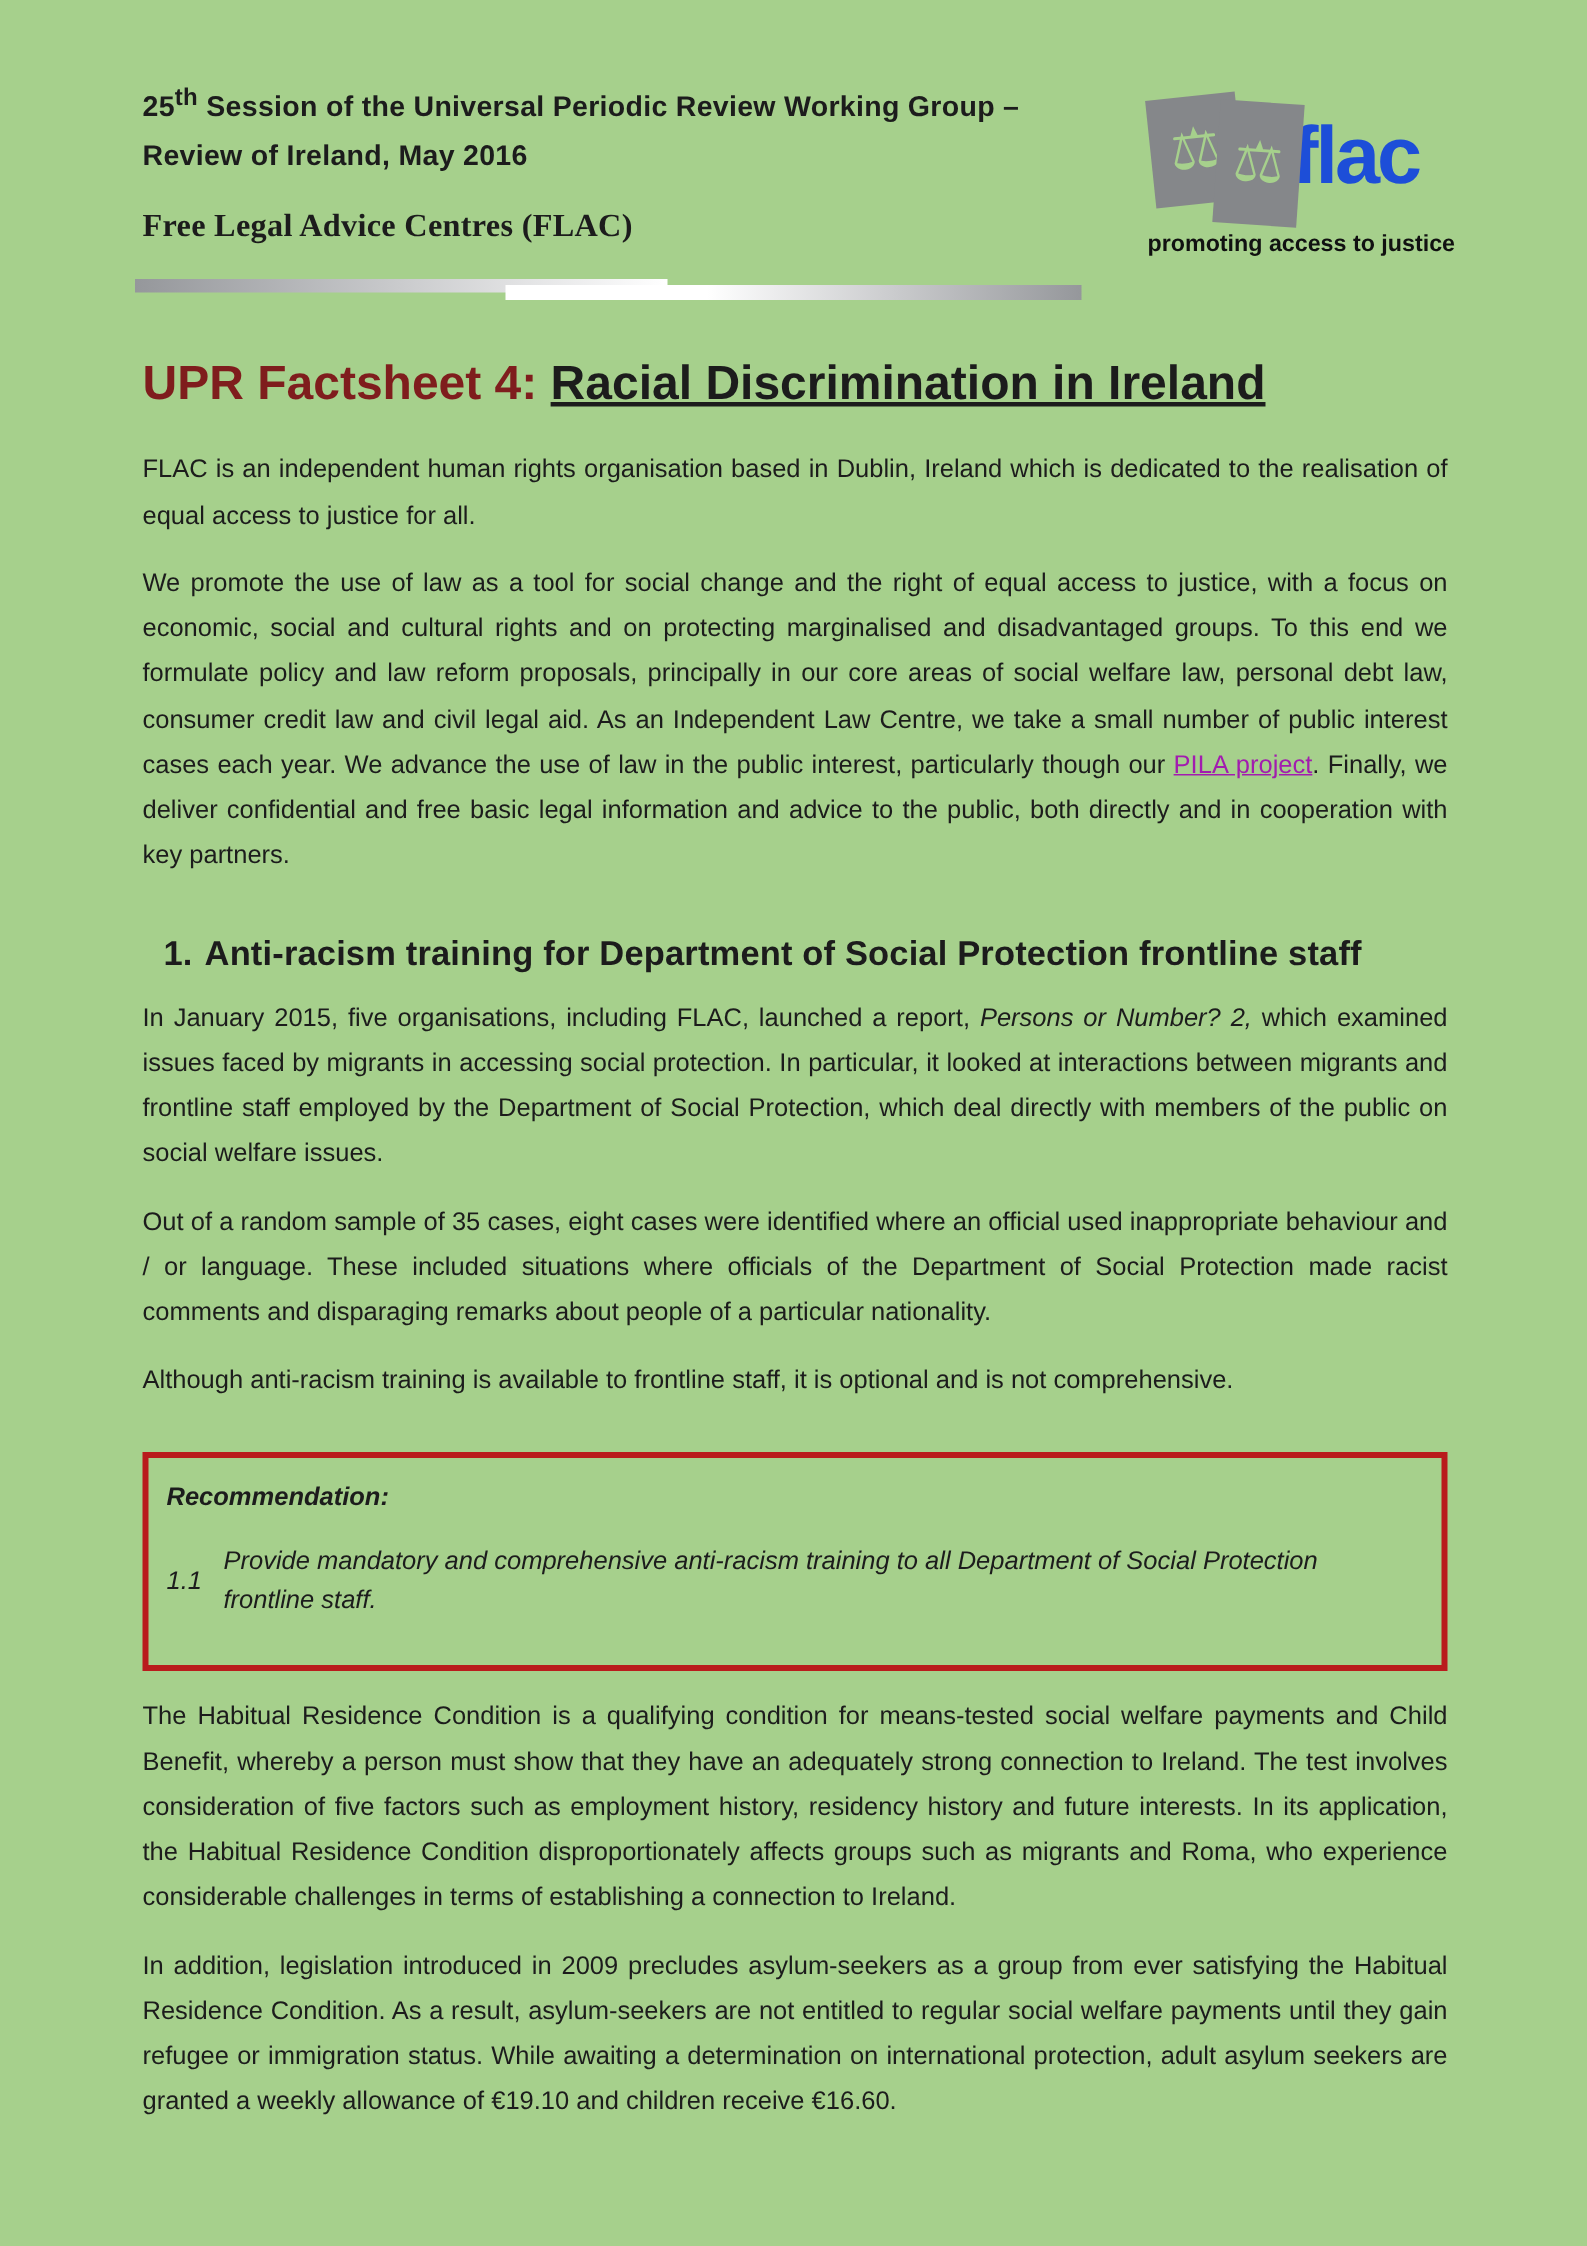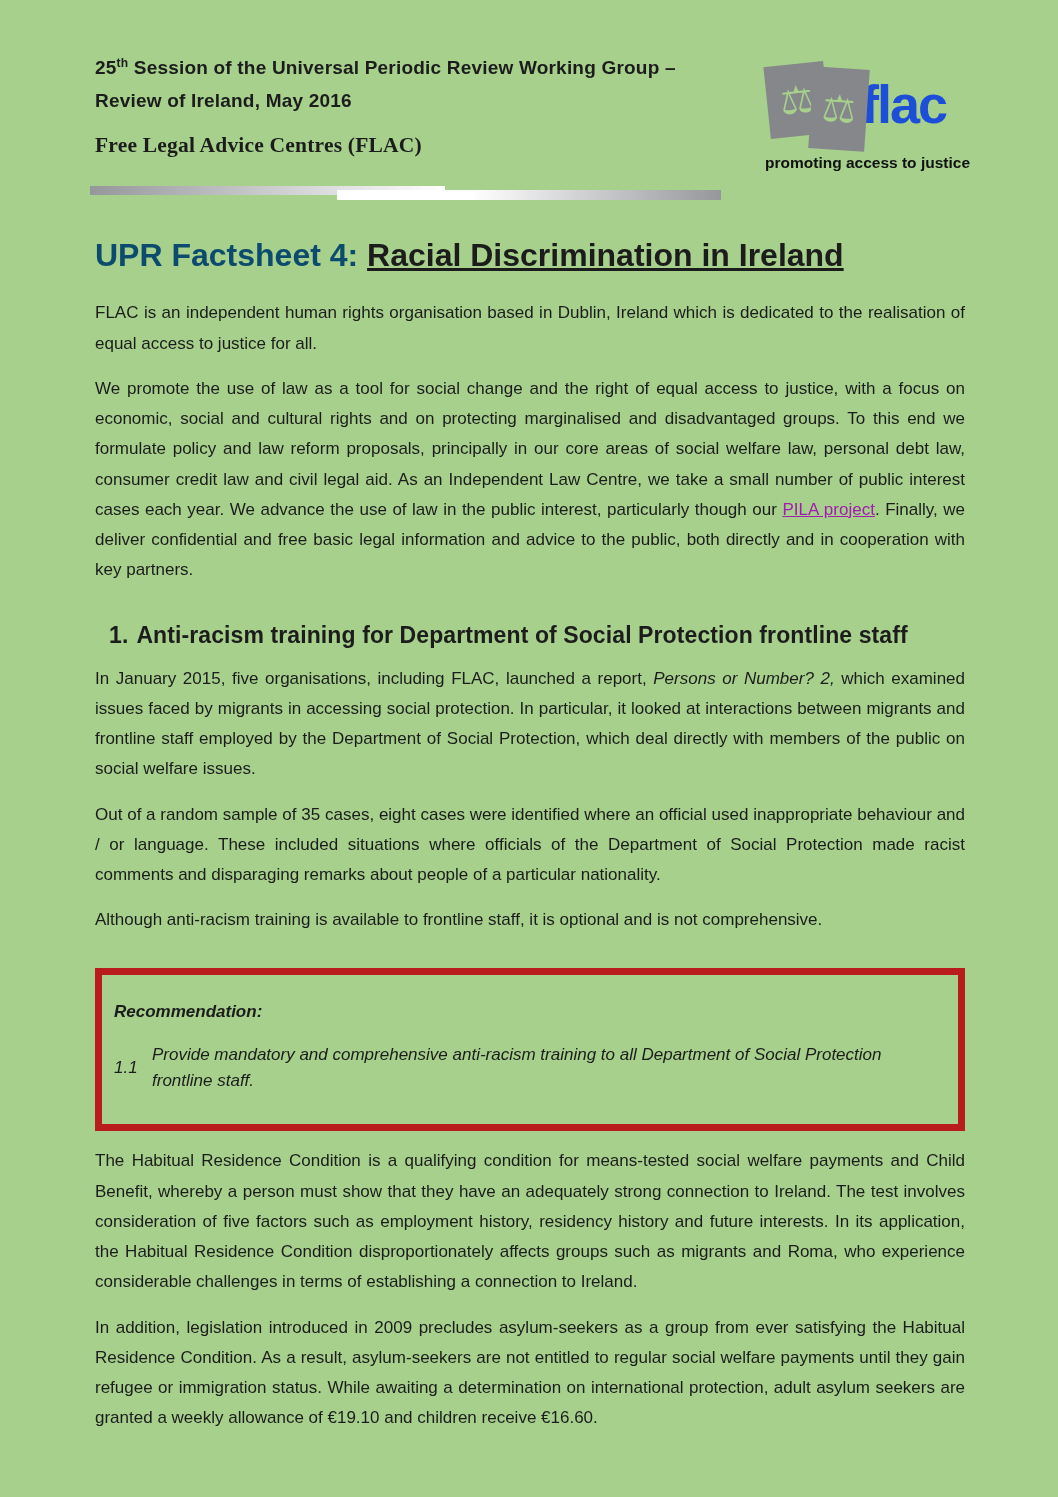--- a/index.html
+++ b/index.html
@@ -24,21 +24,21 @@
     justify-content: space-between;
     align-items: flex-start;
   }
   .header-left { max-width: 640px; }
   .session-title {
     font-size: 19px;
     font-weight: bold;
     line-height: 1.72;
     letter-spacing: 0.2px;
   }
-  .session-title sup { font-size: 12px; }
+  .session-title sup { font-size: 16px; }
   .org-name {
     font-size: 21.5px;
     font-weight: bold;
     margin-top: 16px;
     letter-spacing: 0.2px;
     font-family: Liberation Serif, serif;
   }
   
   .logo { width: 200px; flex: none; margin-top: 4px; }
   .logo-row { display: flex; align-items: center; }
@@ -82,21 +82,21 @@
     width: 384px; height: 10px;
     background: linear-gradient(to right, #ffffff 35%, #95979b);
   }
   
   .doc-title {
     margin-top: 32px;
     font-size: 32px;
     font-weight: bold;
     line-height: 1.2;
   }
-  .title-prefix { color: #0c4a6e; margin-top: 24px; }
+  .title-prefix { color: #7f1d1d; margin-top: 24px; }
   .title-main  { color: #1c1c1c; text-decoration: underline; }
   
   .body-p {
     font-size: 17px;
     line-height: 1.78;
     text-align: justify;
     margin: 15px 0 0 0;
   }
   .body-p.first { margin-top: 24px; }
   .italic { font-style: italic; }
@@ -110,22 +110,22 @@
     font-size: 23px;
     font-weight: bold;
     margin: 36px 0 8px 14px;
     letter-spacing: 0.1px;
   }
   .section-heading .h-num { margin-right: 8px; }
   .section-heading.wide-gap .h-num { margin-right: 18px; }
   
   .rec-box {
     margin-top: 32px;
-    border: 7px solid #b91c1c;
-    padding: 27px 22px 30px 12px;
+    border: 4px solid #b91c1c;
+    padding: 16px 22px 30px 12px;
     font-style: italic;
   }
   .rec-label {
     font-weight: bold;
     font-size: 17px;
   }
   .rec-item {
     display: flex;
     margin-top: 20px;
     font-size: 17px;

